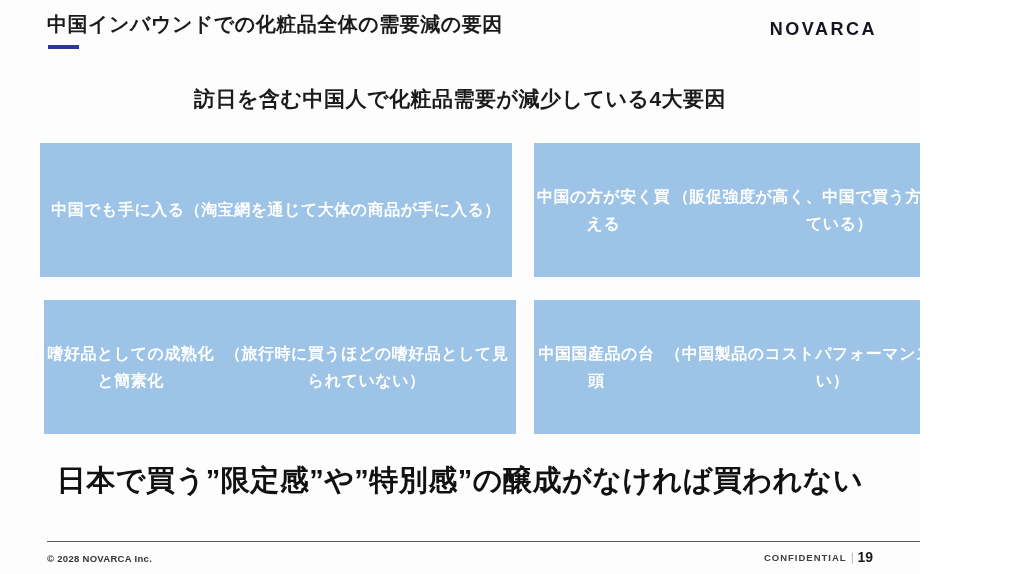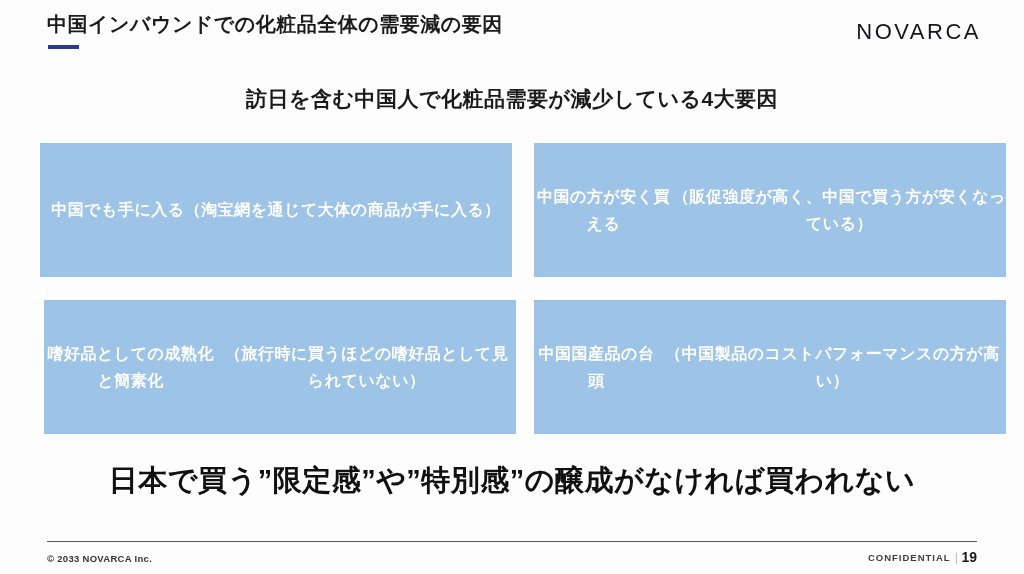--- a/index.html
+++ b/index.html
@@ -4,37 +4,37 @@
 <style>
   :root{
     --box-blue:#9DC3E6;
     --accent-navy:#2B3990;
     --text-dark:#1B1B1B;
   }
   html,body{margin:0;padding:0;background:#ffffff;}
   body{font-family:"Liberation Sans","DejaVu Sans",sans-serif;}
   .slide{
     position:relative;
-    width:1024px;height:574px;
+    width:920px;height:574px;
     background:#fdfdfe;
     overflow:hidden;
   }
   .page-title{
     position:absolute;left:47px;top:11px;
     margin:0;
     font-size:20px;font-weight:bold;color:var(--text-dark);
     letter-spacing:0.5px;
   }
   .title-underline{
     position:absolute;left:48px;top:45px;
     width:31px;height:4px;background:var(--accent-navy);
   }
   .logo{
     position:absolute;right:43px;top:19px;
-    font-size:22px;font-weight:normal;color:#15151F;
+    font-size:18px;font-weight:bold;color:#15151F;
     letter-spacing:2.5px;
   }
   .subtitle{
     position:absolute;left:0;top:85px;width:100%;
     text-align:center;
     font-size:21px;font-weight:bold;color:var(--text-dark);
     letter-spacing:0.5px;
   }
   .factor-box{
     position:absolute;
@@ -108,20 +108,20 @@
   </div>
 
   <div class="factor-box box-br">
     <div class="box-heading">中国国産品の台頭</div>
     <div class="box-detail">（中国製品のコストパフォーマンスの方が高い）</div>
   </div>
 
   <div class="conclusion">日本で買う”限定感”や”特別感”の醸成がなければ買われない</div>
 
   <div class="footer-divider"></div>
-  <div class="copyright">© 2033 NOVARCA Inc.</div>
+  <div class="copyright">© 2028 NOVARCA Inc.</div>
   <div class="footer-right">
     <span class="confidential">CONFIDENTIAL</span>
     <span class="footer-sep">｜</span>
     <span class="page-number">19</span>
   </div>
 
 </div>
 
 </body></html>

